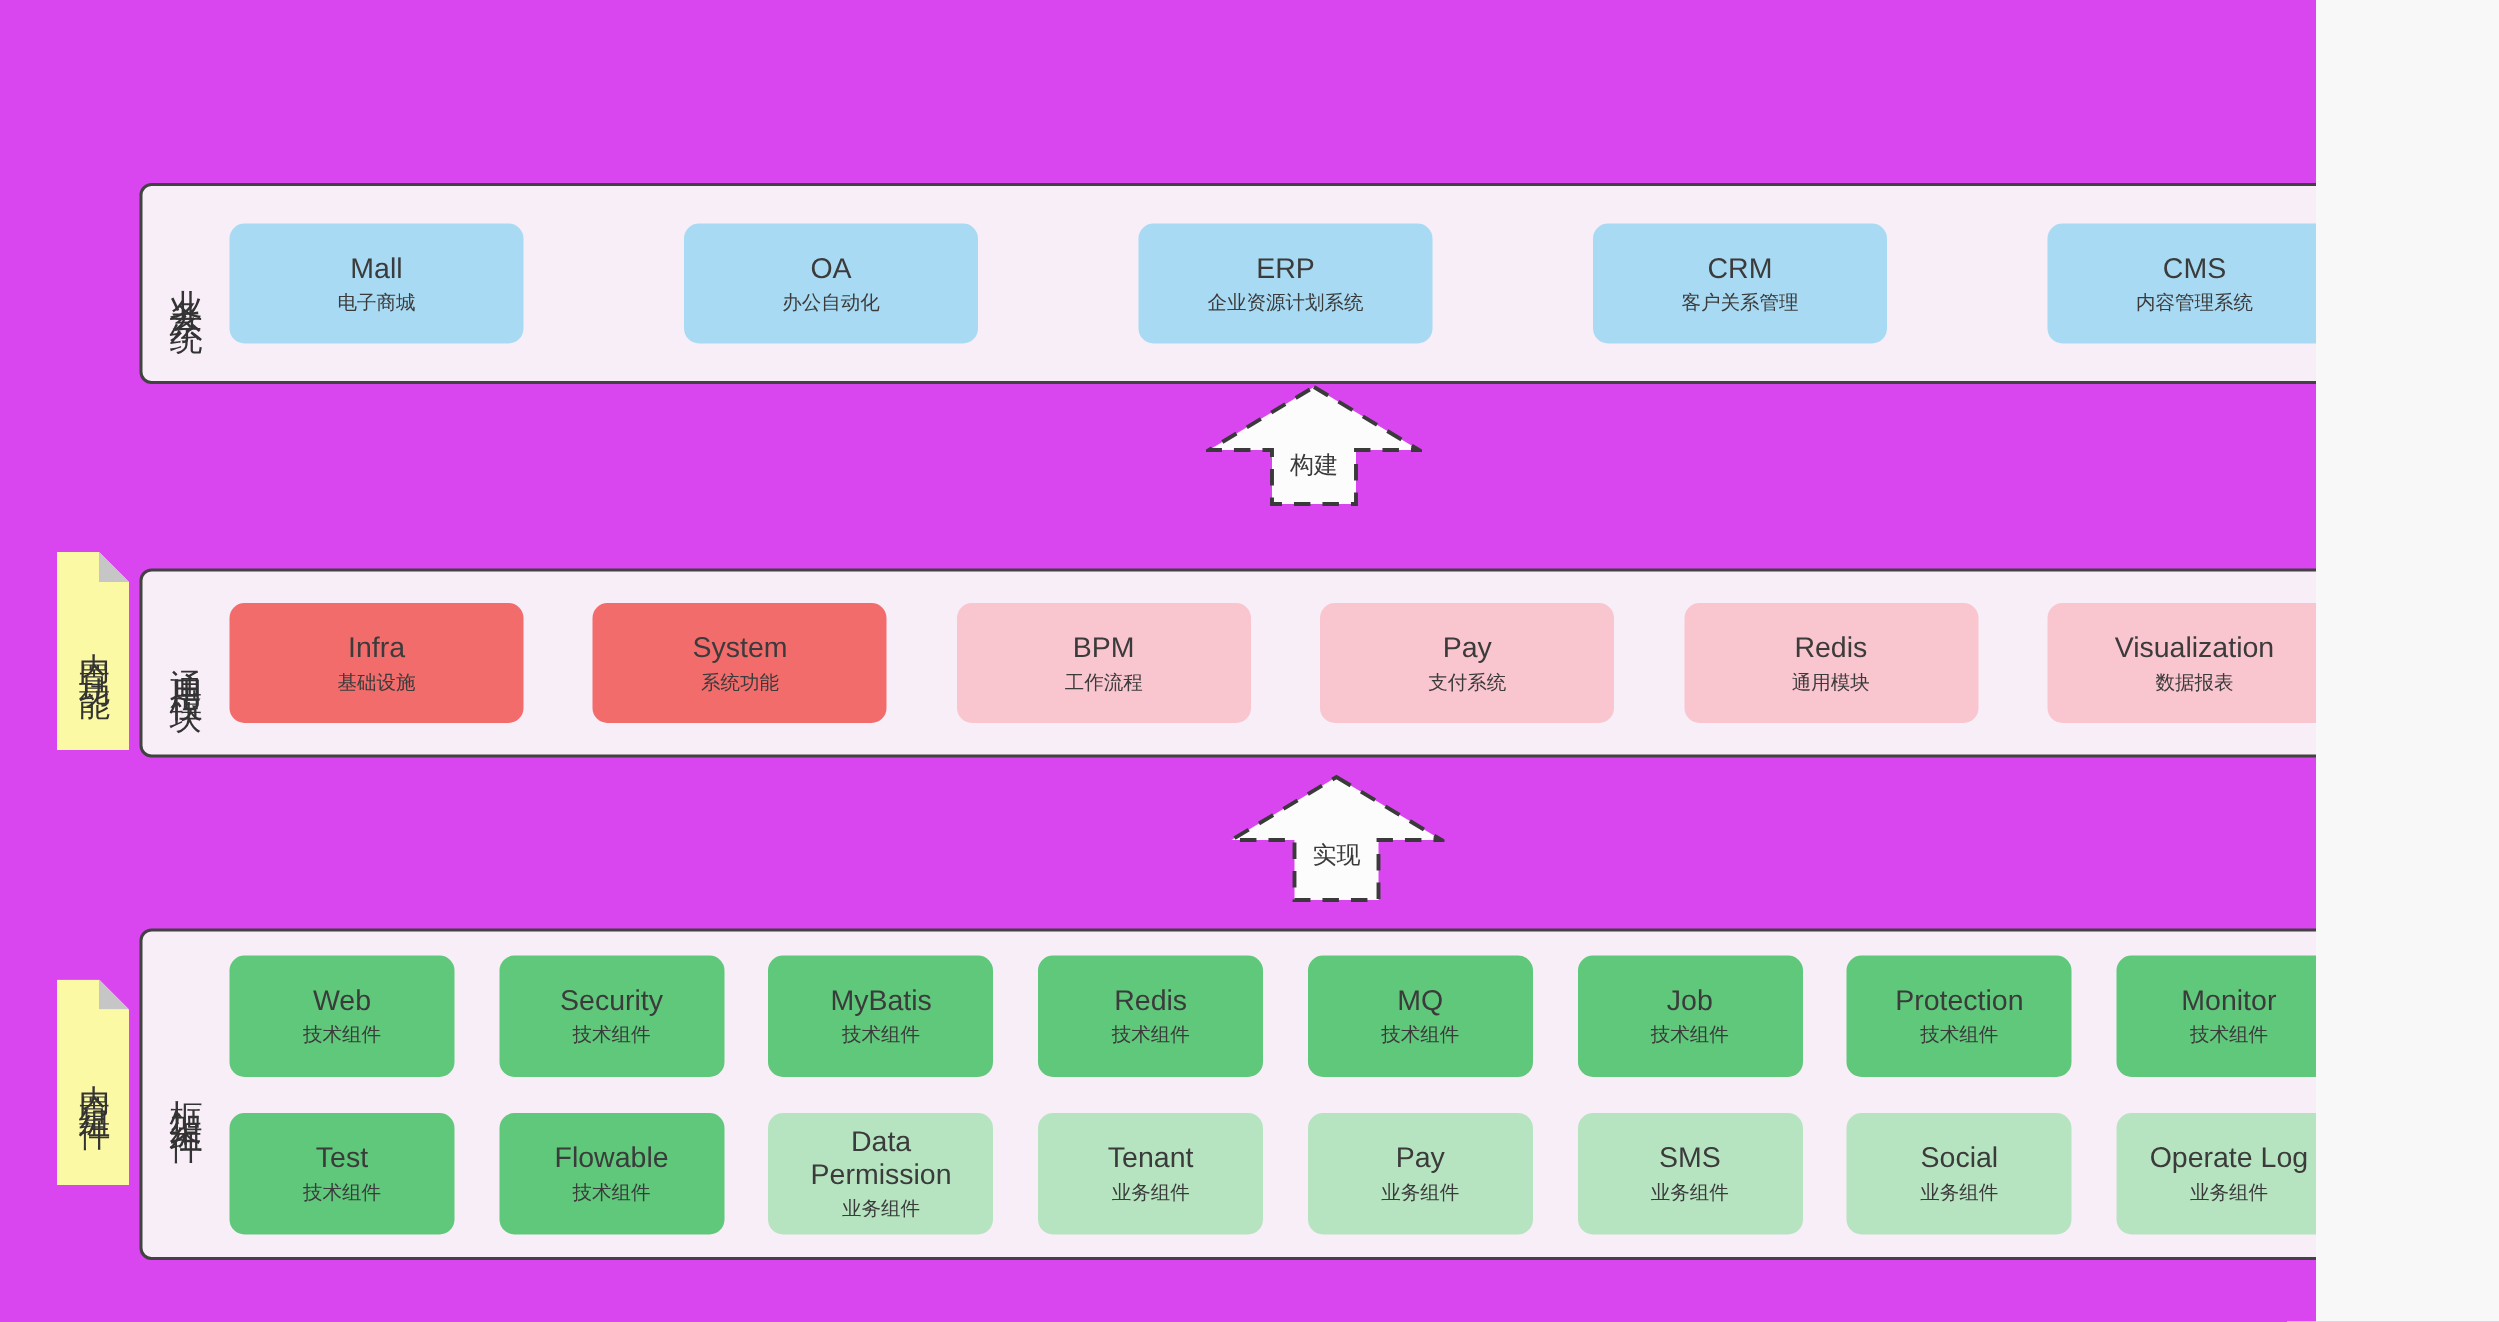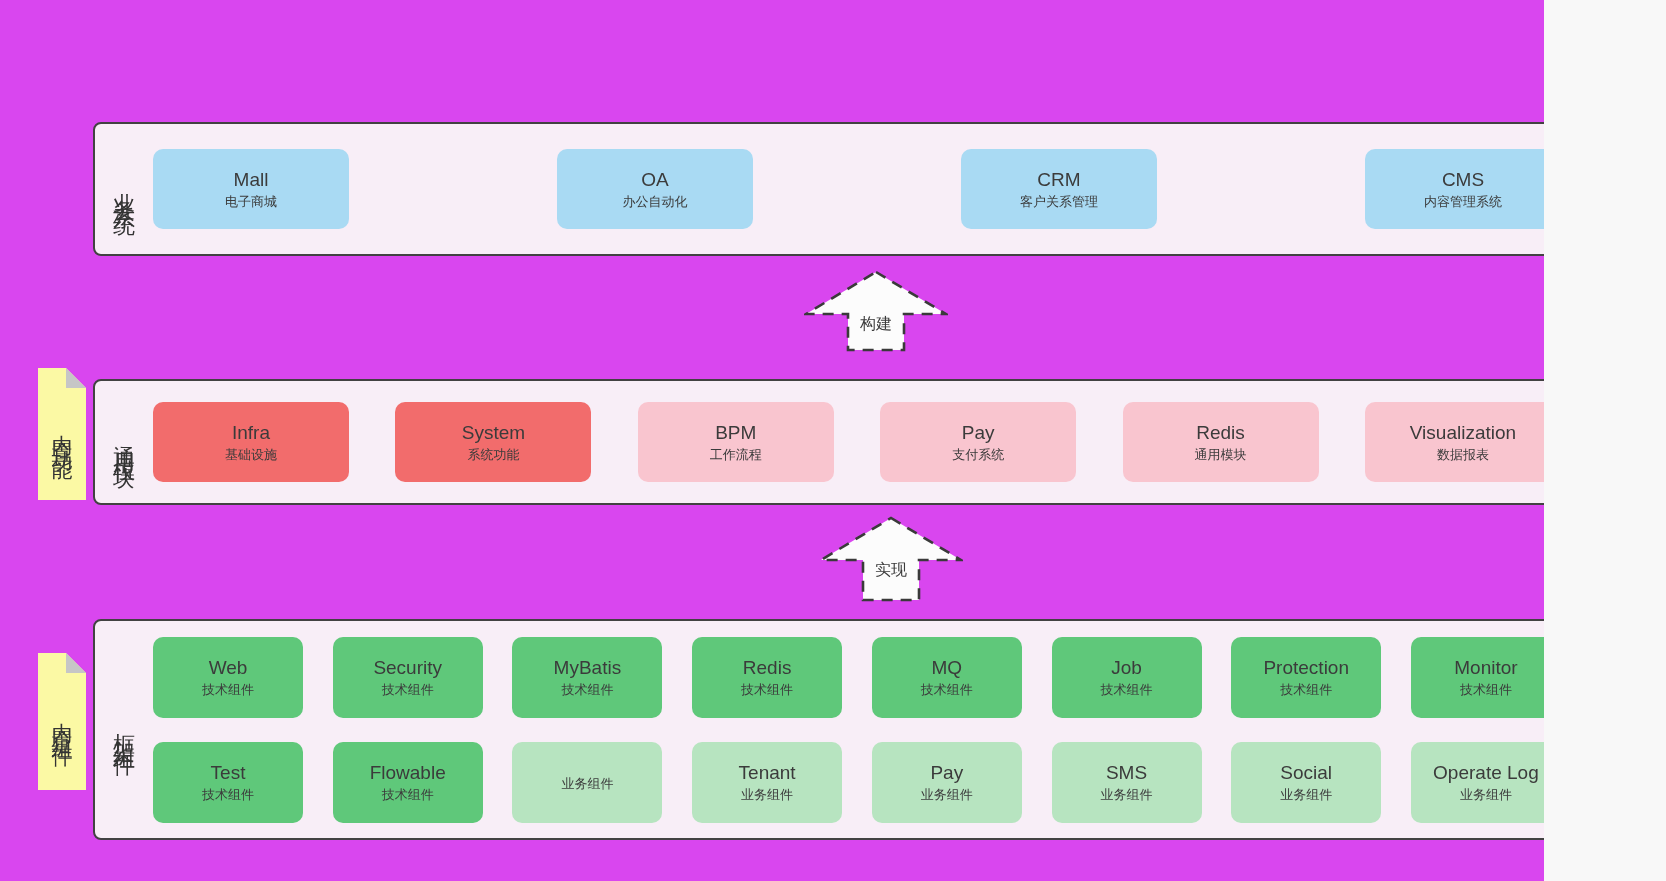--- a/index.html
+++ b/index.html
@@ -65,32 +65,36 @@
       <div class="box-row">
         <div class="box w196 blue">
           <span class="en">Mall</span>
           <span class="cn">电子商城</span>
         </div>
         <div class="box w196 blue">
           <span class="en">OA</span>
           <span class="cn">办公自动化</span>
         </div>
         <div class="box w196 blue">
+          <span class="en">ERP</span>
+          <span class="cn">企业资源计划系统</span>
+        </div>
+        <div class="box w196 blue">
           <span class="en">CRM</span>
           <span class="cn">客户关系管理</span>
         </div>
         <div class="box w196 blue">
           <span class="en">CMS</span>
           <span class="cn">内容管理系统</span>
         </div>
       </div>
     </div>
   </div>
 
-  <div class="arrow" style="left:804px;top:270px;width:144px;height:82px;">
+  <div class="arrow" style="left:804px;top:256px;width:144px;height:82px;">
     <svg width="144" height="82" viewBox="0 0 144 82">
       <polygon points="72,2 142,44 100,44 100,80 44,80 44,44 2,44" fill="#fcfcfc" stroke="#3a3a3a" stroke-width="2.6" stroke-dasharray="11,8"></polygon>
     </svg>
     <span class="arrow-label">构建</span>
   </div>
 
   <div class="sticky" style="left:38px;top:368px;height:132px;">
     <span class="label">内置功能</span>
   </div>
   <div class="fold" style="position:absolute;left:66px;top:368px;"></div>
@@ -179,20 +183,21 @@
       <div class="box-row">
         <div class="box w150 green">
           <span class="en">Test</span>
           <span class="cn">技术组件</span>
         </div>
         <div class="box w150 green">
           <span class="en">Flowable</span>
           <span class="cn">技术组件</span>
         </div>
         <div class="box w150 lightgreen">
+          <span class="en">Data Permission</span>
           <span class="cn">业务组件</span>
         </div>
         <div class="box w150 lightgreen">
           <span class="en">Tenant</span>
           <span class="cn">业务组件</span>
         </div>
         <div class="box w150 lightgreen">
           <span class="en">Pay</span>
           <span class="cn">业务组件</span>
         </div>

